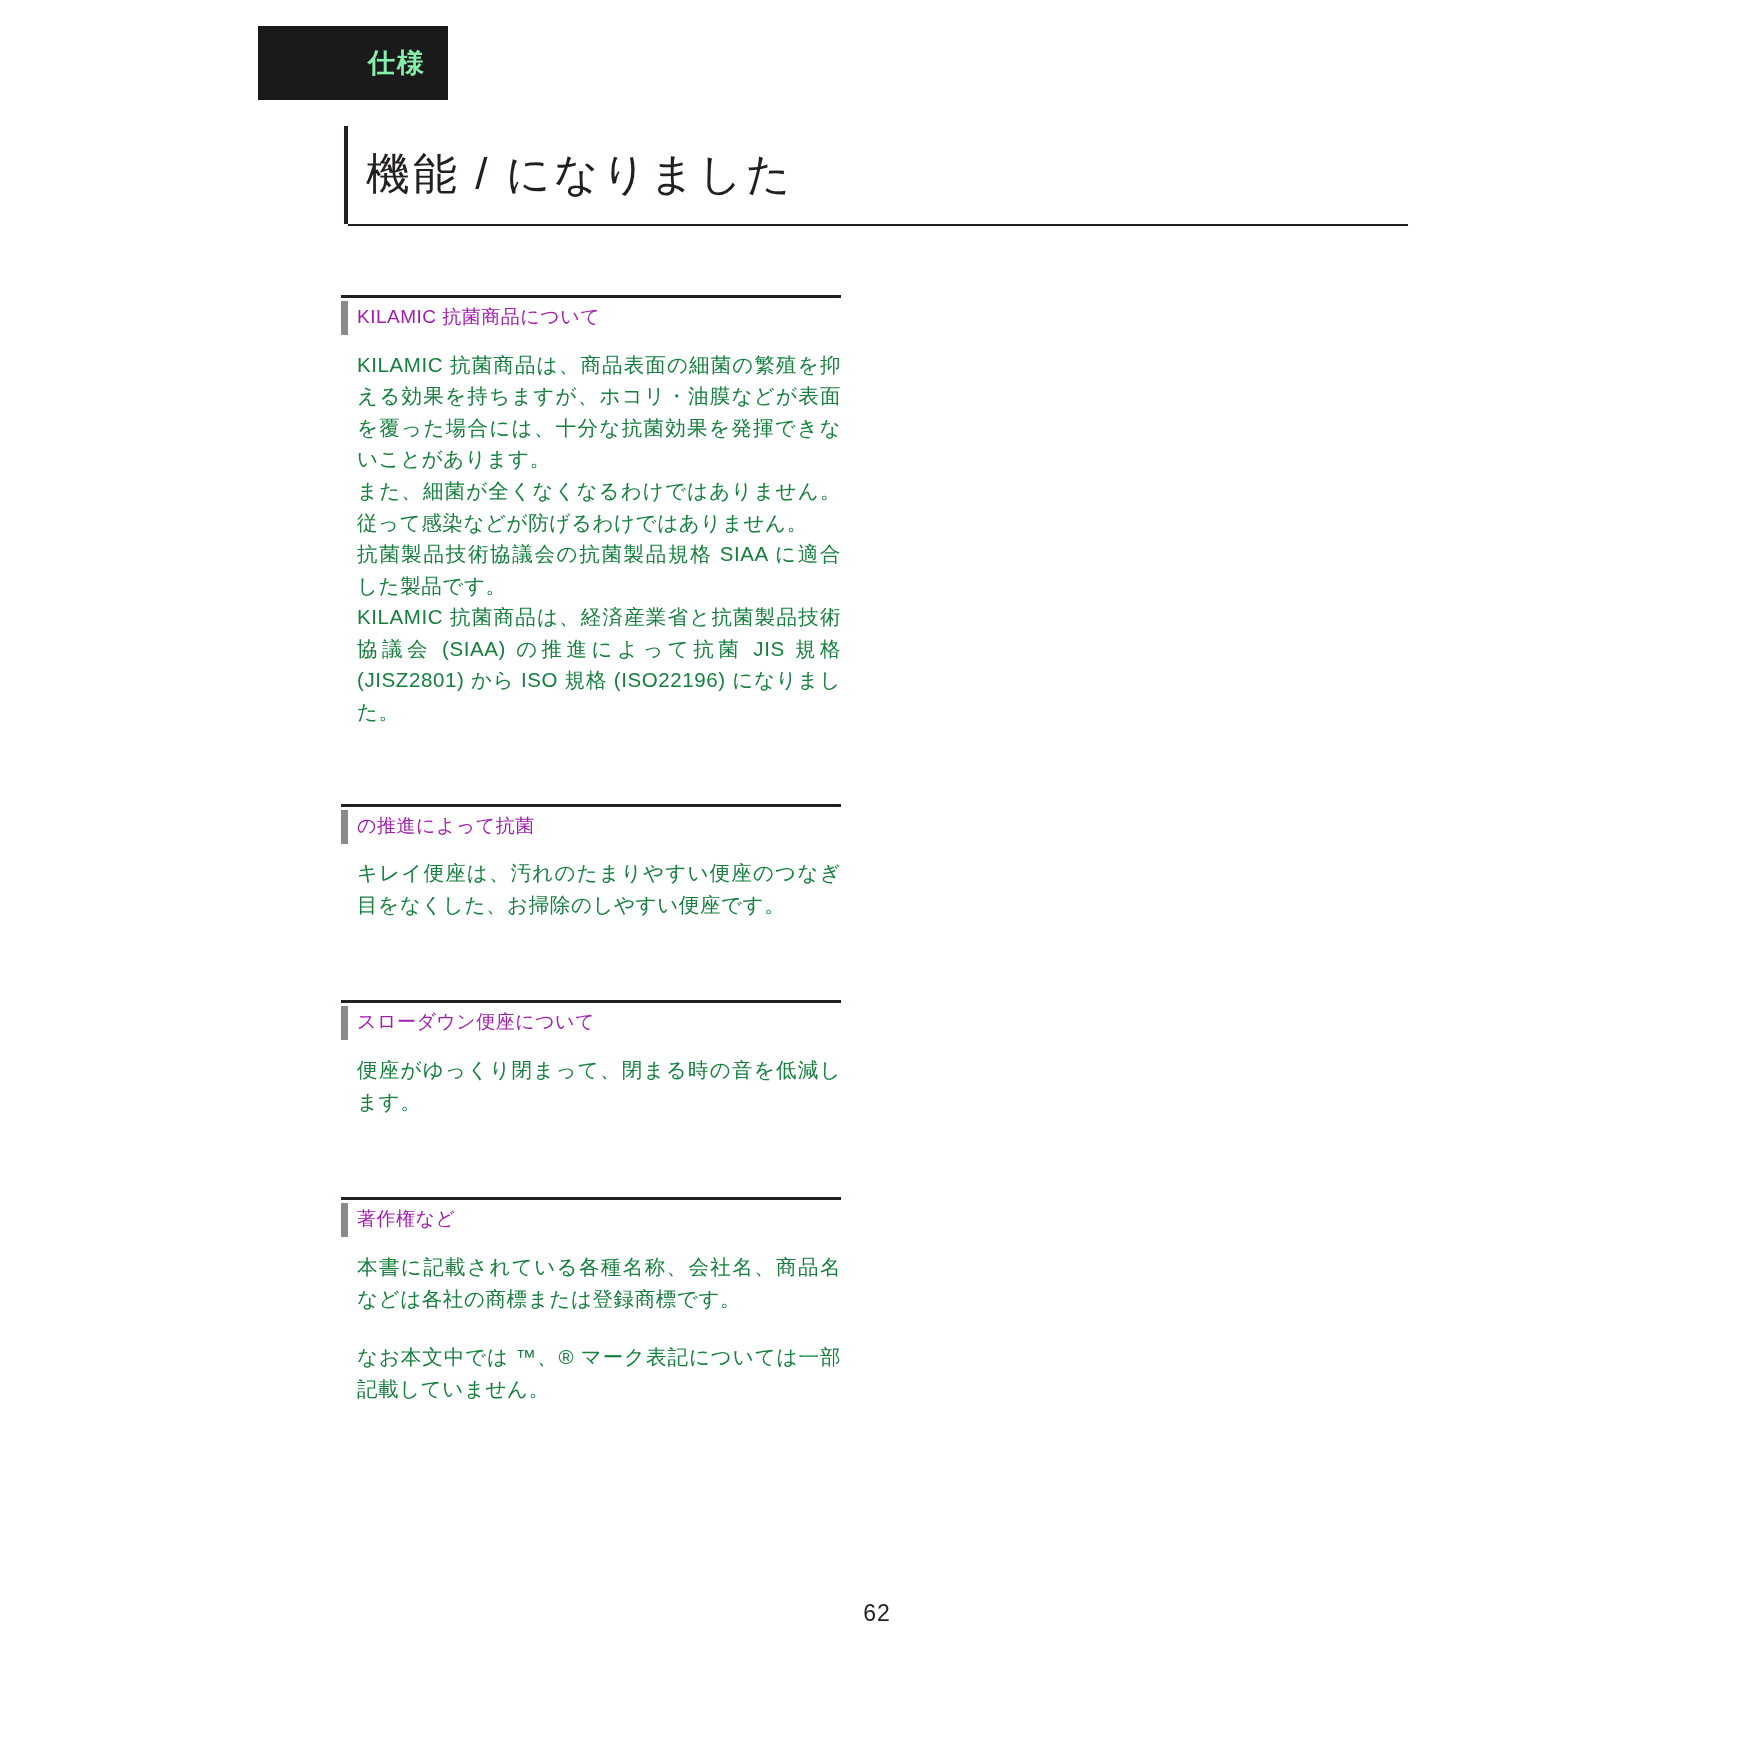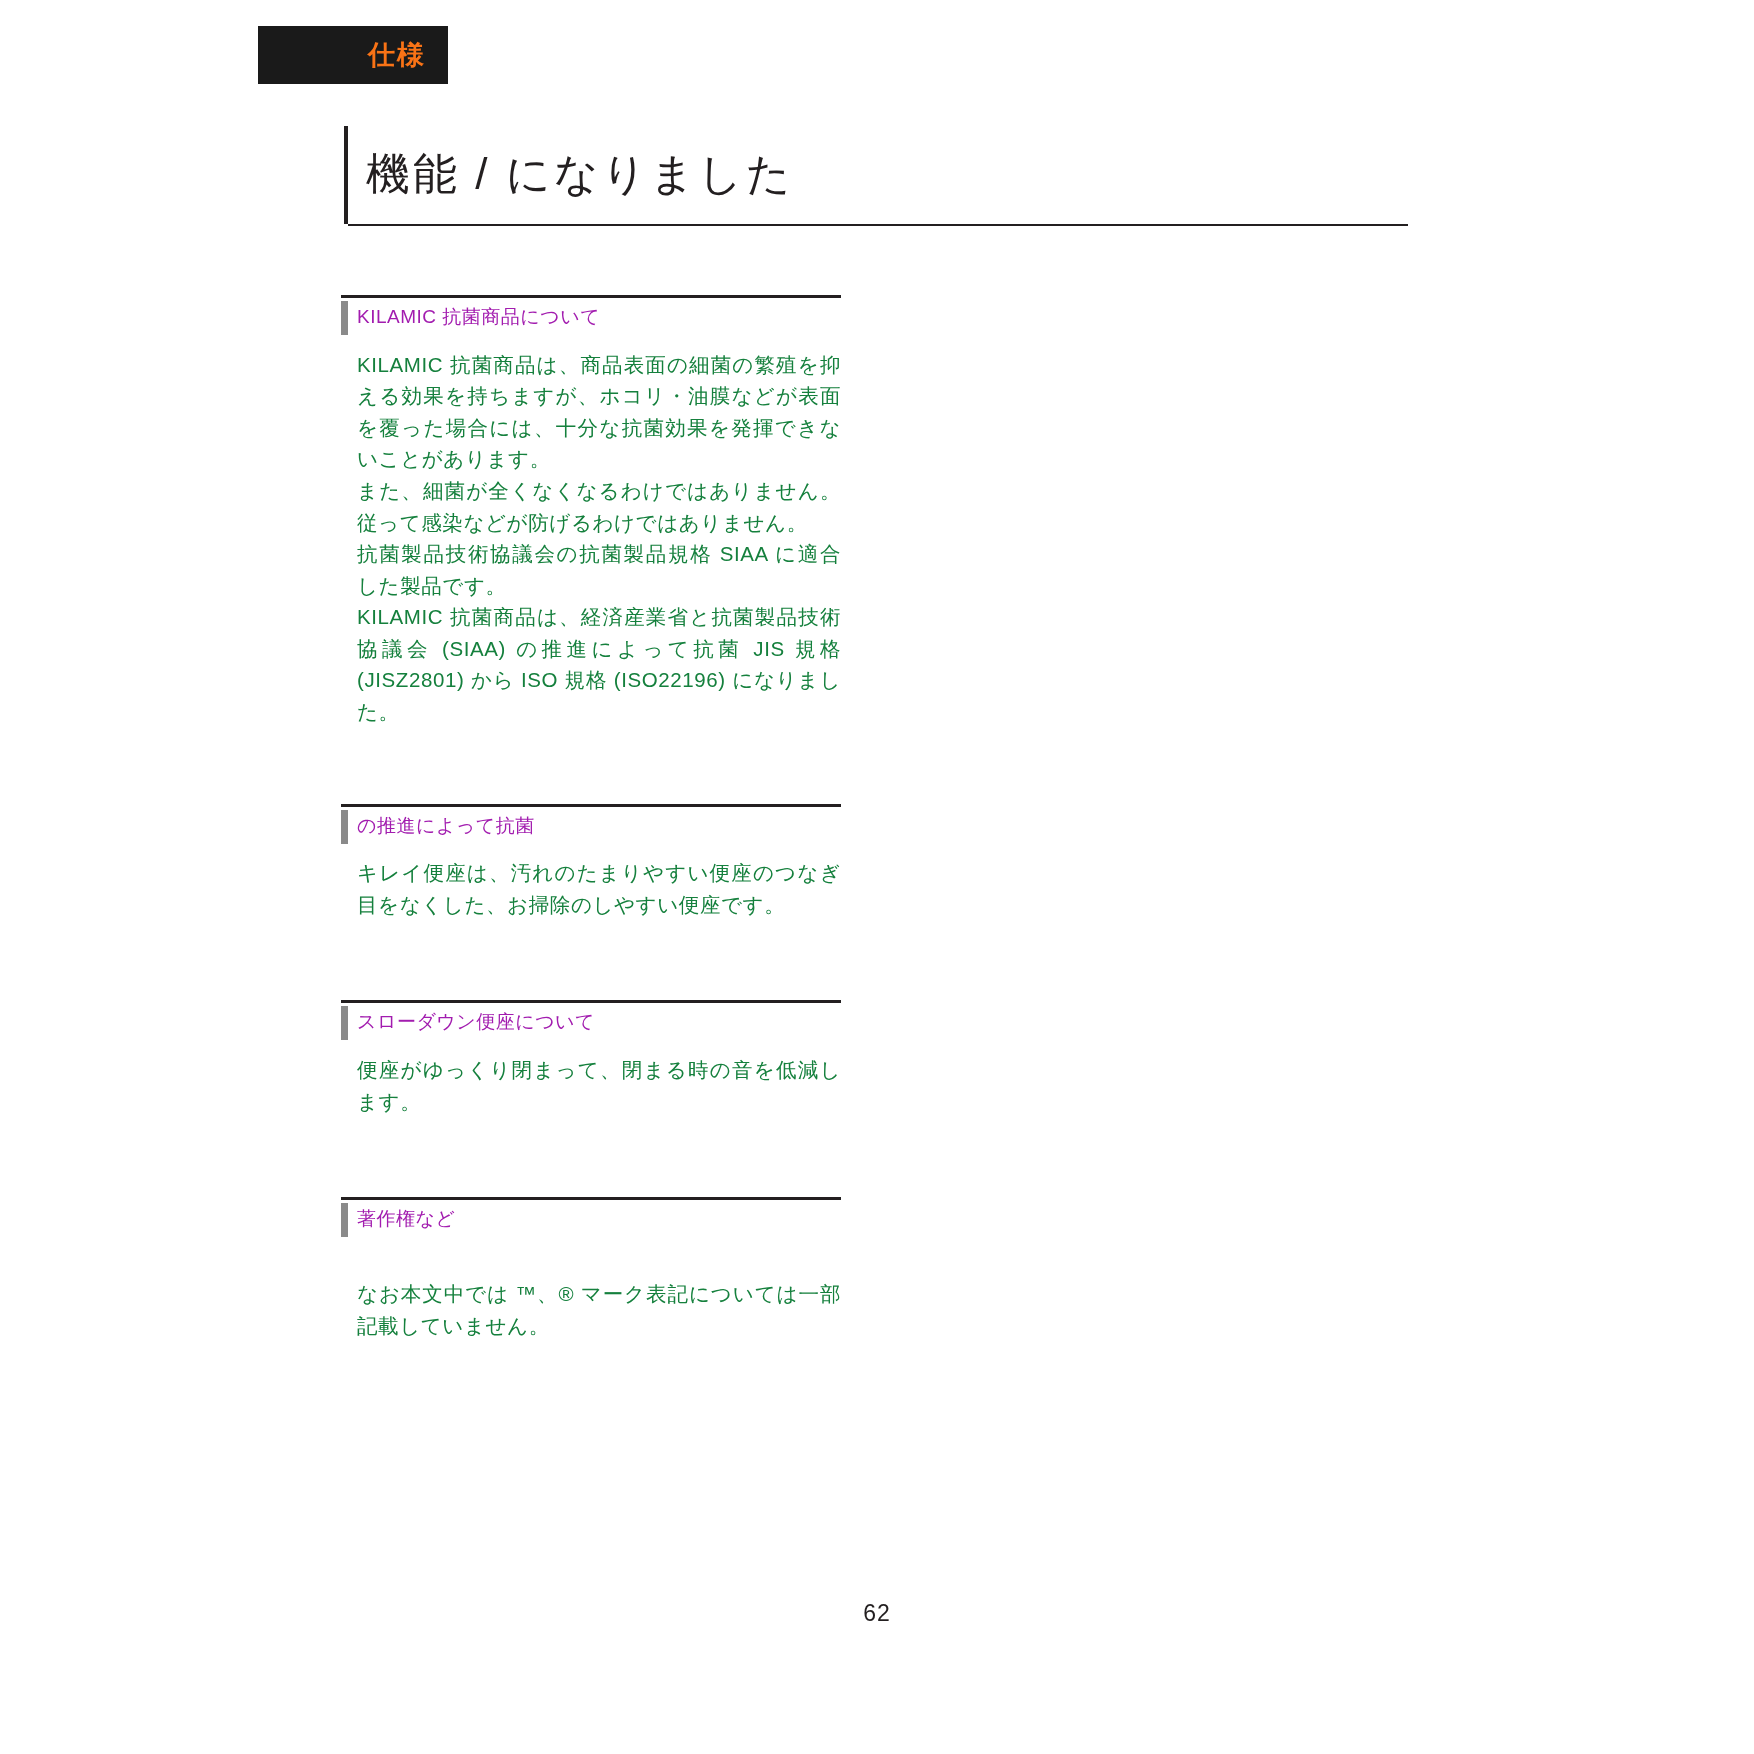--- a/index.html
+++ b/index.html
@@ -22,23 +22,23 @@
     height: 1754px;
     box-sizing: border-box;
   }
 
   
   .section-tab {
     position: absolute;
     left: 258px;
     top: 26px;
     width: 190px;
-    height: 58px;
+    height: 74px;
     background: #1a1a1a;
-    color: #f97316;
+    color: #86efac;
     display: flex;
     align-items: center;
     justify-content: flex-end;
     box-sizing: border-box;
     padding-right: 22px;
     letter-spacing: 2px;
   }
   .section-tab span {
     font-size: 27px;
     font-weight: bold;
@@ -200,20 +200,21 @@
       </div>
     </div>
 
     <div class="sp-3"></div>
 
     <div class="block">
       <div class="block-head">
         <div class="block-head-text">著作権など</div>
       </div>
       <div class="block-body">
+        <p class="para">本書に記載されている各種名称、会社名、商品名などは各社の商標または登録商標です。</p>
         <p class="para gap">なお本文中では ™、® マーク表記については一部記載していません。</p>
       </div>
     </div>
 
   </div>
 
   <div class="page-number">62</div>
 
 </div>
 

